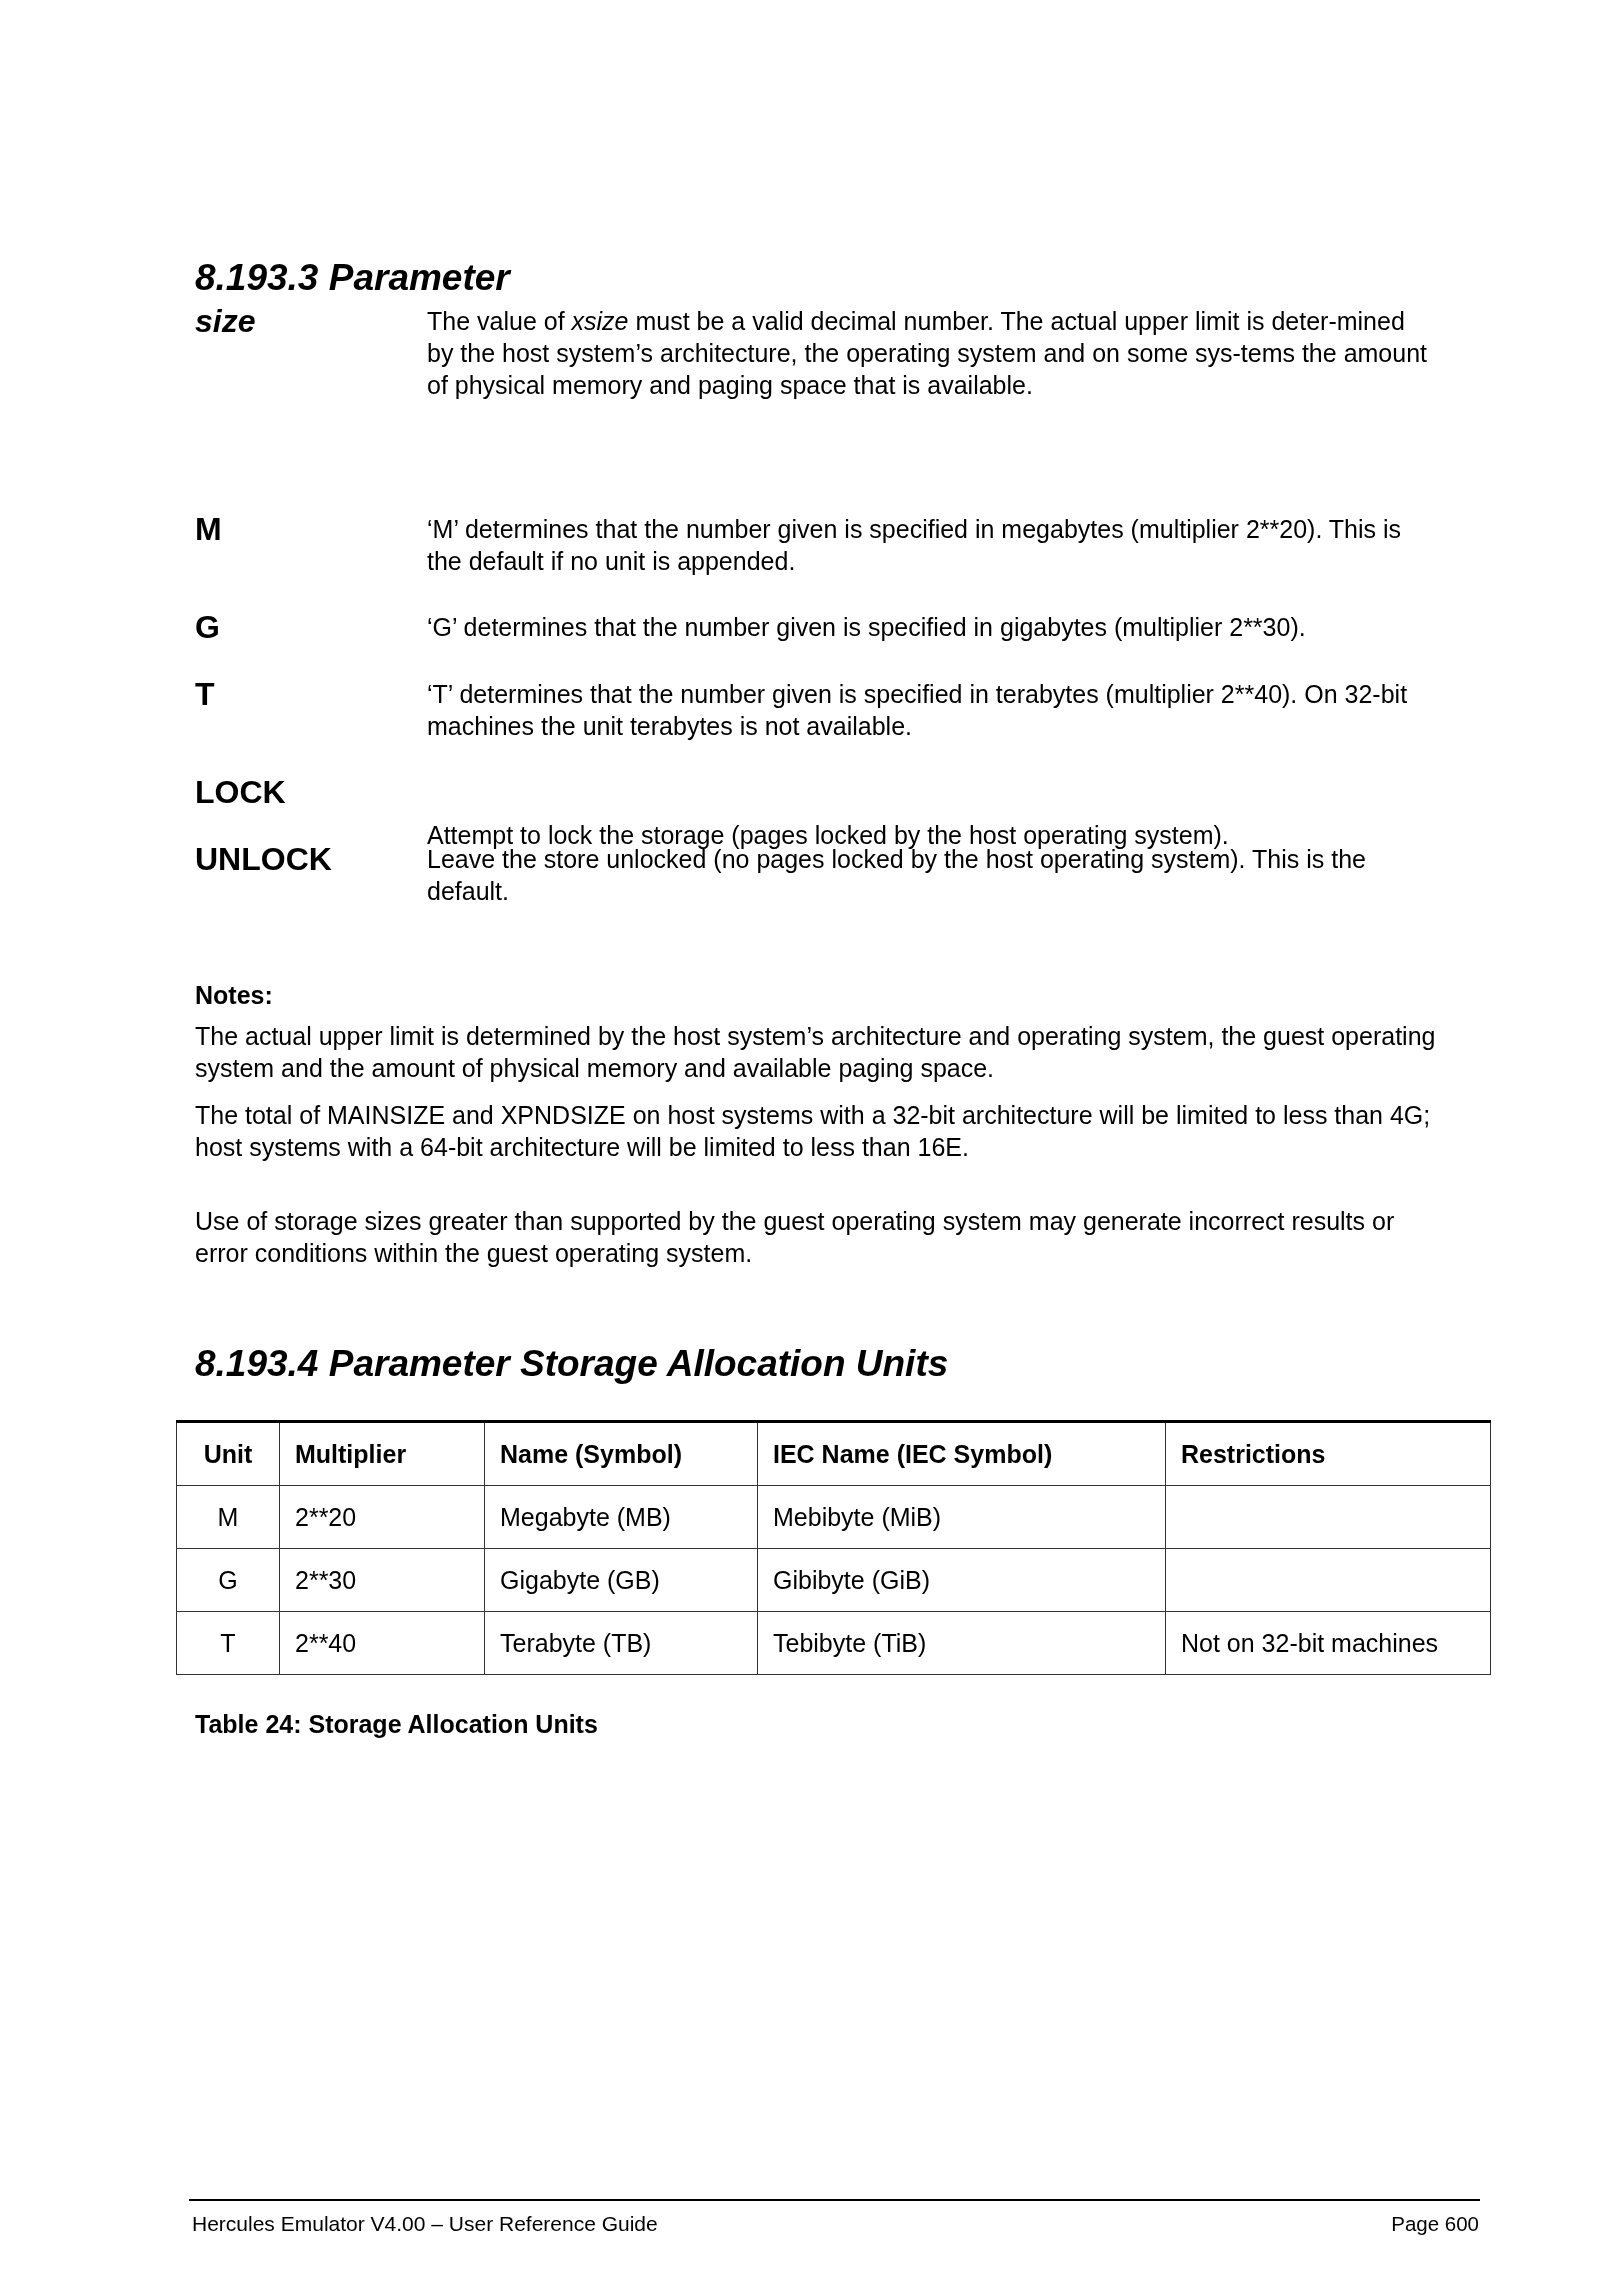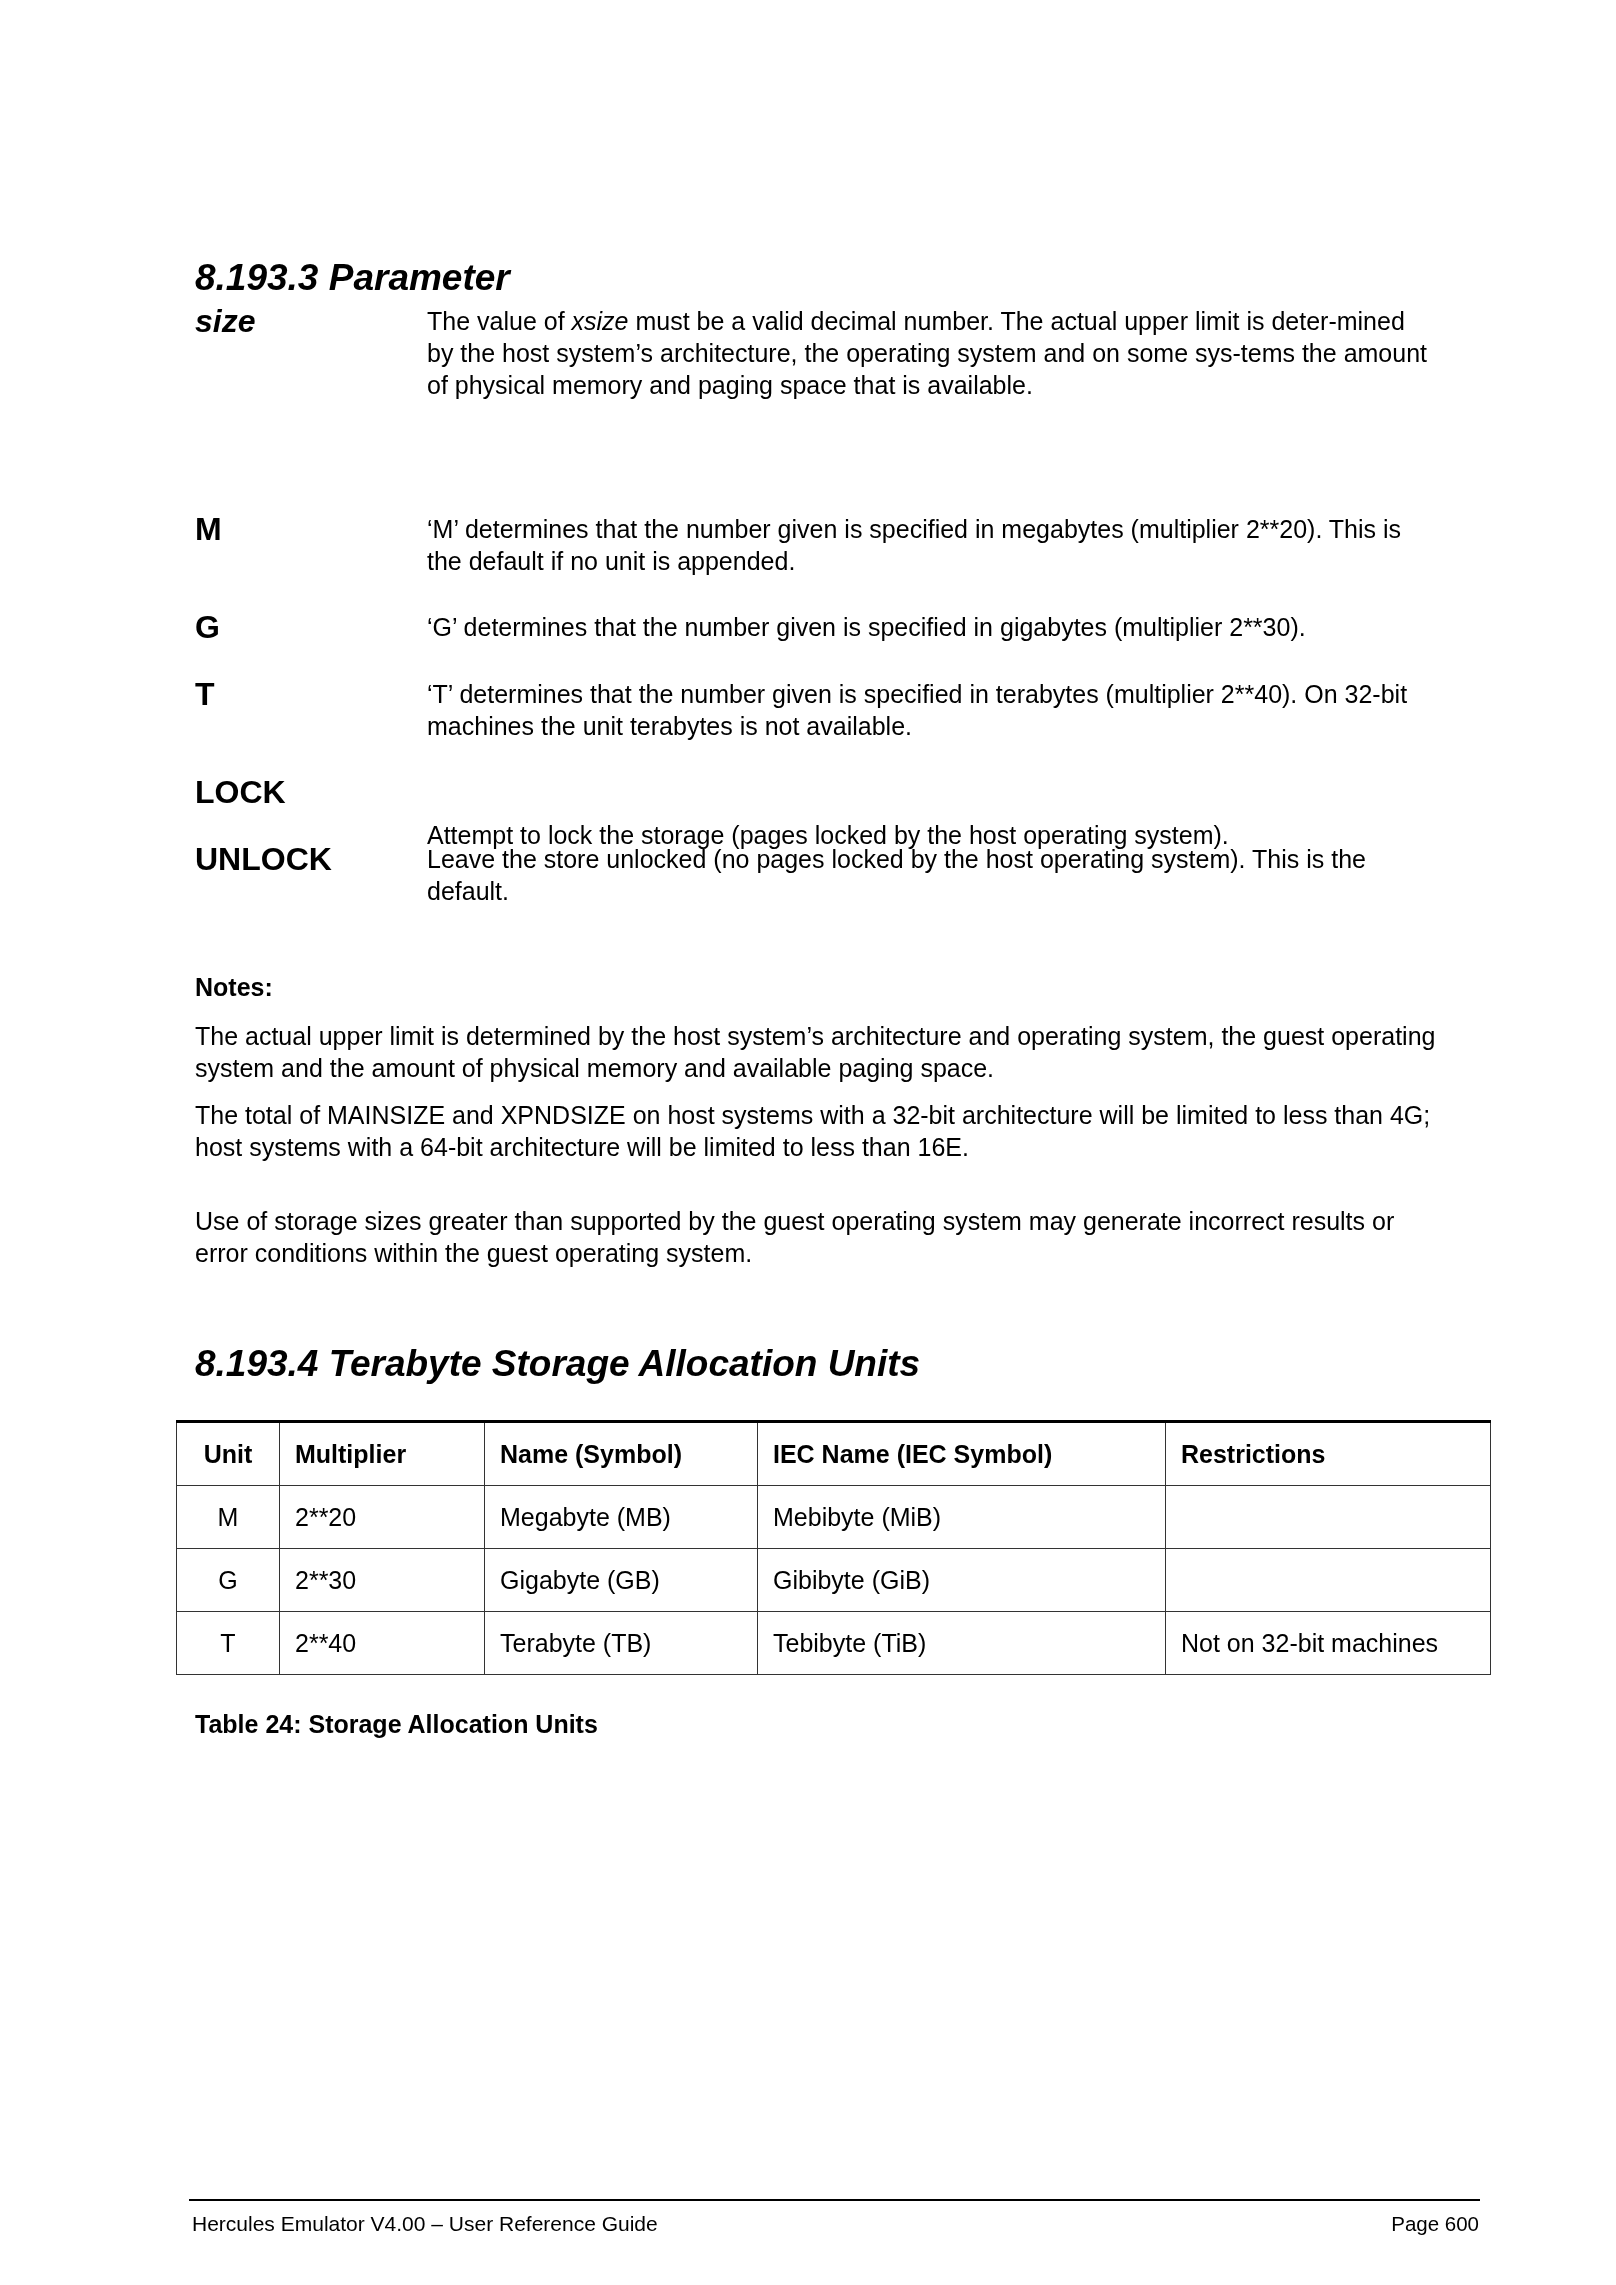--- a/index.html
+++ b/index.html
@@ -5,21 +5,21 @@
   html, body { margin: 0; padding: 0; background: #ffffff; }
   body { width: 1616px; height: 2286px; position: relative; overflow: hidden;
          font-family: "Liberation Sans", sans-serif; color: #000; }
   .abs { position: absolute; }
   .h2 { font-size: 37px; font-weight: bold; font-style: italic; left: 195px; line-height: 45px; margin-top: 28px; }
   .term { left: 195px; font-size: 32px; font-weight: bold; line-height: 32px; }
   .term.it { font-style: italic; }
   .desc { left: 427px; width: 1007px; font-size: 25px; line-height: 32px; }
   .desc p { margin: 0 0 17px 0; }
   .para { left: 195px; width: 1249px; font-size: 25px; line-height: 32px; margin: 0; }
-  .notes-h { left: 195px; font-size: 25px; font-weight: bold; line-height: 32px; }
+  .notes-h { left: 195px; font-size: 25px; font-weight: bold; line-height: 32px; margin-top: 8px; }
   table.units { position: absolute; left: 176px; top: 1420px; width: 1315px;
                 border-collapse: collapse; font-size: 25px; }
   table.units td, table.units th { border: 1.4px solid #333; height: 62px; padding: 0 15px;
                 text-align: left; vertical-align: middle; }
   table.units th { font-weight: bold; }
   table.units tr:first-child th { border-top: 3.7px solid #000; }
   table.units td.c-unit, table.units th.c-unit { text-align: center; padding: 0 7.5px; }
   .caption { left: 195px; top: 1708px; font-size: 25px; font-weight: bold; line-height: 32px; }
   .footer-rule { left: 189px; top: 2199px; width: 1291px; height: 0; border-top: 2.8px solid #000; }
   .footer-left { left: 192px; top: 2211px; font-size: 21px; line-height: 26px; }
@@ -48,21 +48,21 @@
 <div class="abs desc" style="top:819px;">Attempt to lock the storage (pages locked by the host operating system).</div>
 
 <div class="abs term" style="top:843px;">UNLOCK</div>
 <div class="abs desc" style="top:843px;">Leave the store unlocked (no pages locked by the host operating system). This is the default.</div>
 
 <div class="abs notes-h" style="top:971px;">Notes:</div>
 <p class="abs para" style="top:1020px;">The actual upper limit is determined by the host system’s architecture and operating system, the guest operating system and the amount of physical memory and available paging space.</p>
 <p class="abs para" style="top:1099px;">The total of MAINSIZE and XPNDSIZE on host systems with a 32-bit architecture will be limited to less than 4G; host systems with a 64-bit architecture will be limited to less than 16E.</p>
 <p class="abs para" style="top:1178px;margin-top:27px;">Use of storage sizes greater than supported by the guest operating system may generate incorrect results or error conditions within the guest operating system.</p>
 
-<div class="abs h2" style="top:1313px;">8.193.4  Terabyte Storage Allocation Units</div>
+<div class="abs h2" style="top:1313px;">8.193.4  Parameter Storage Allocation Units</div>
 
 <table class="units">
   <colgroup>
     <col style="width:103px">
       <col style="width:205px">
       <col style="width:273px">
       <col style="width:408px">
       <col style="width:325px">
   </colgroup>
   <tbody>

